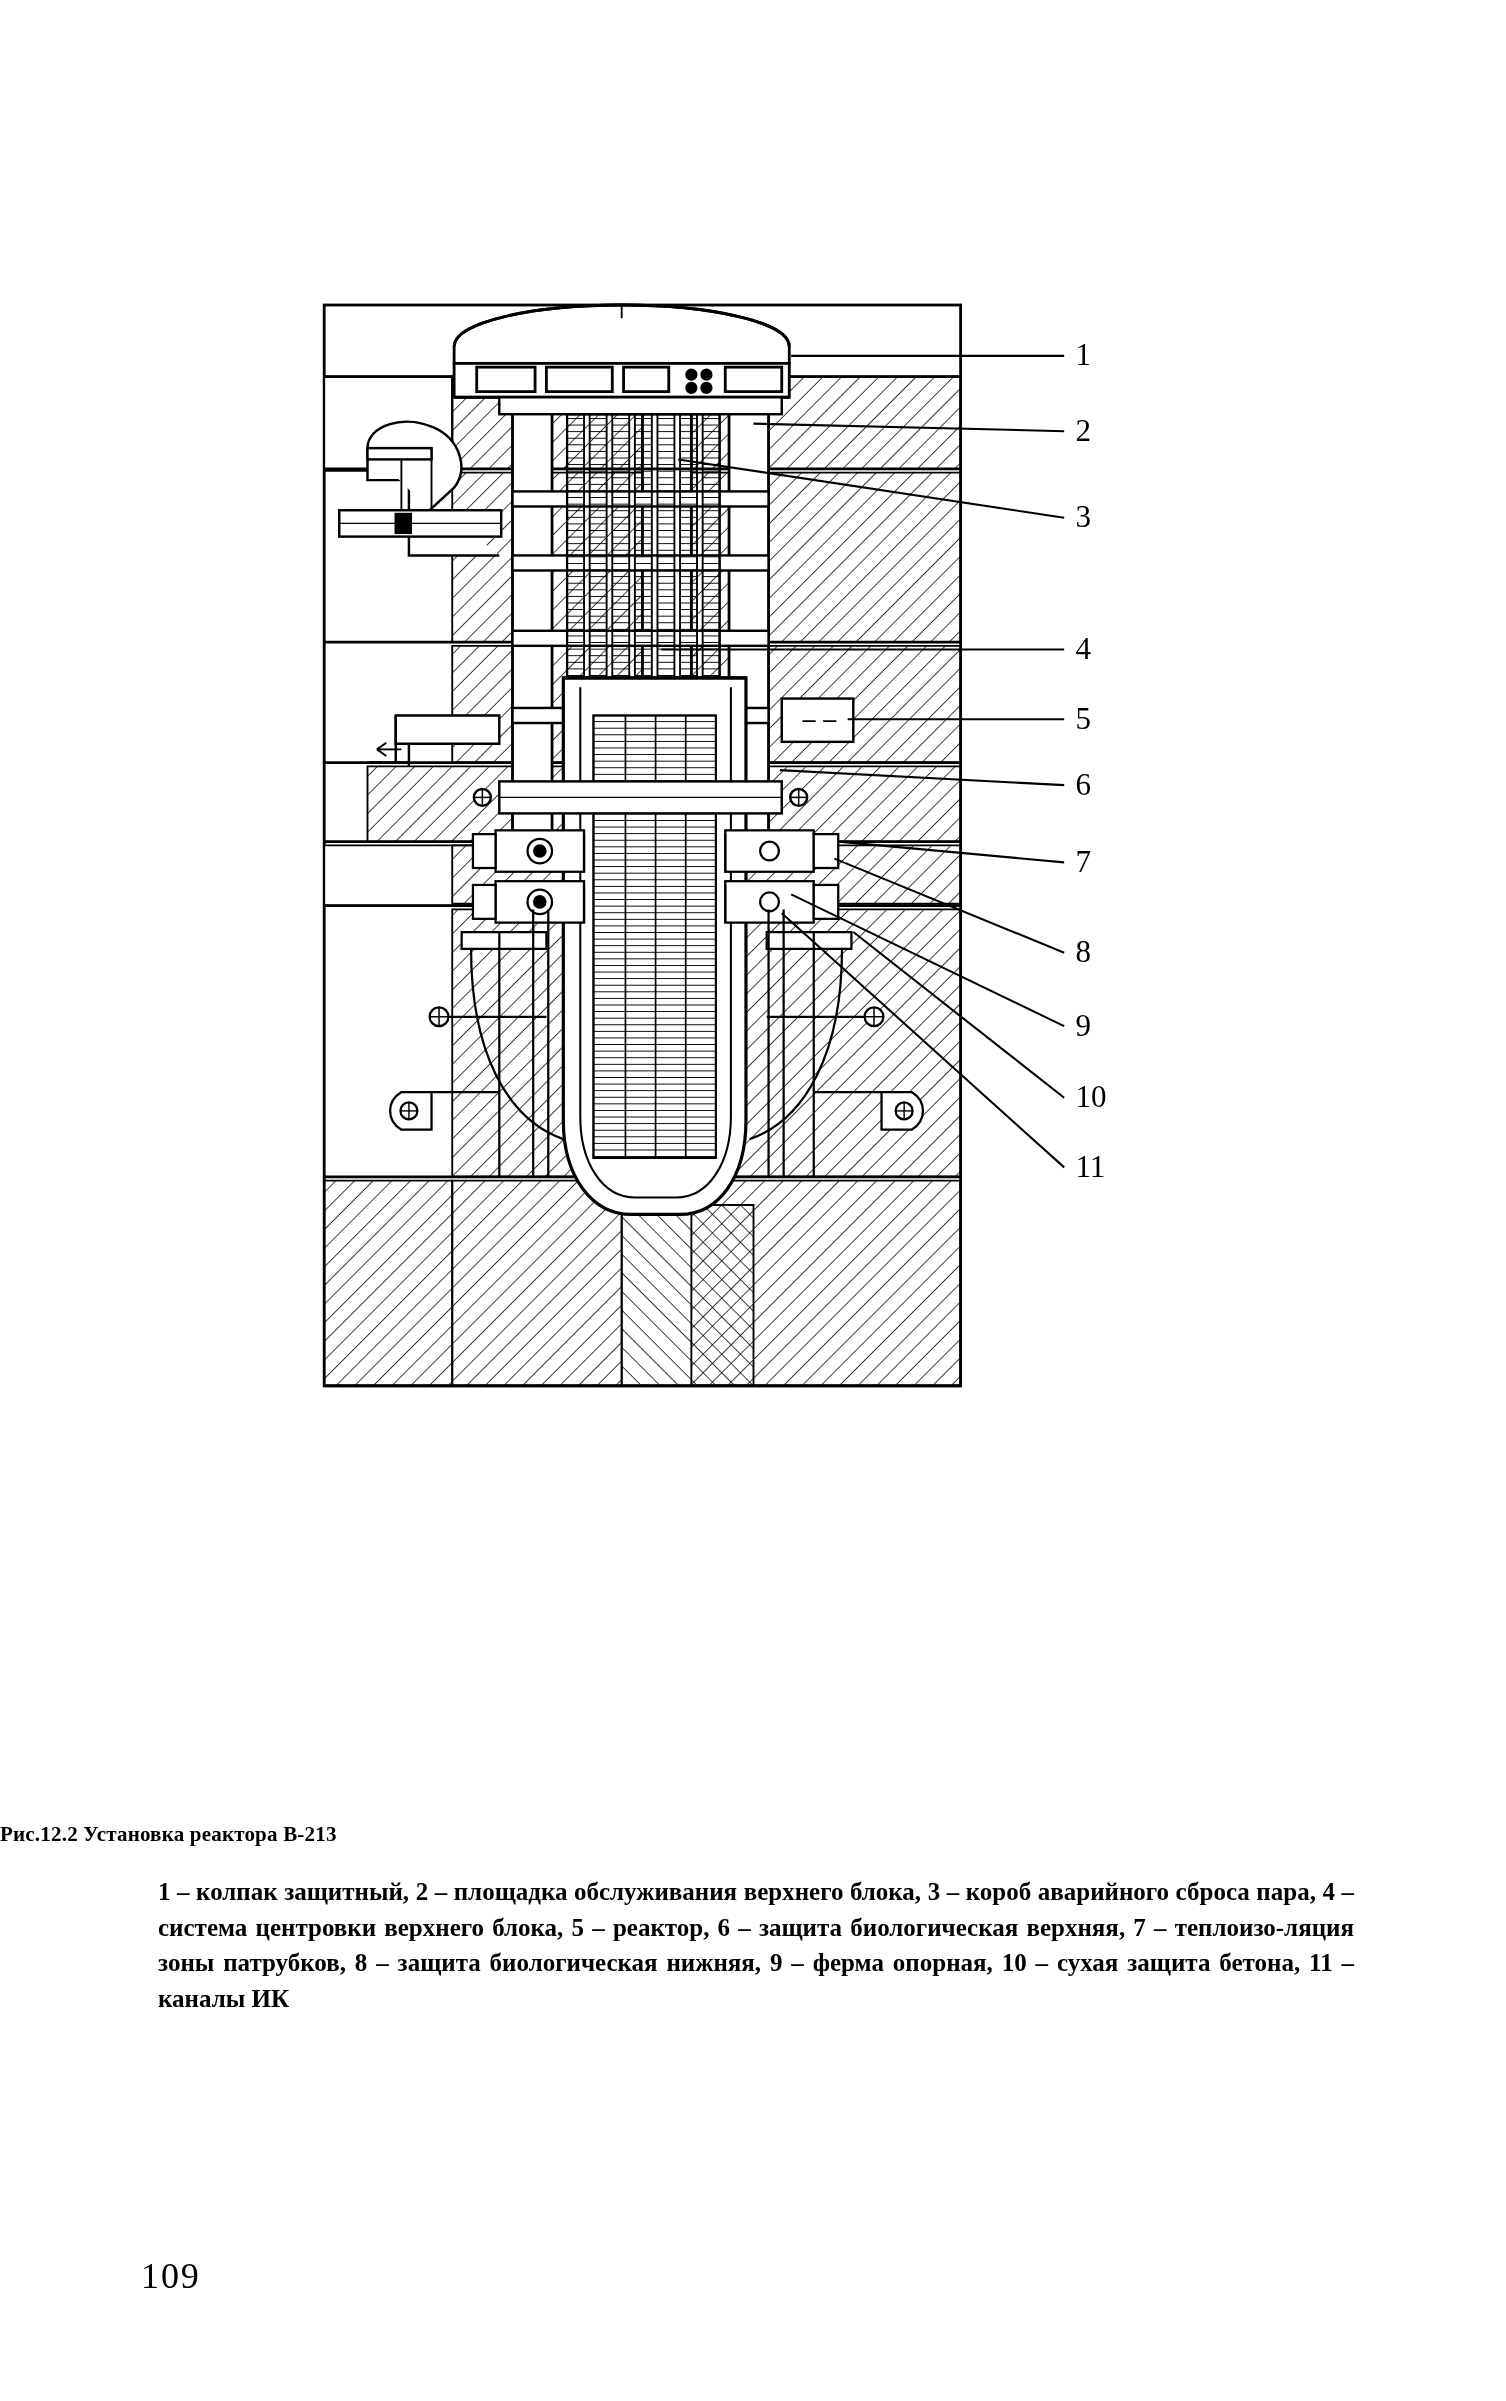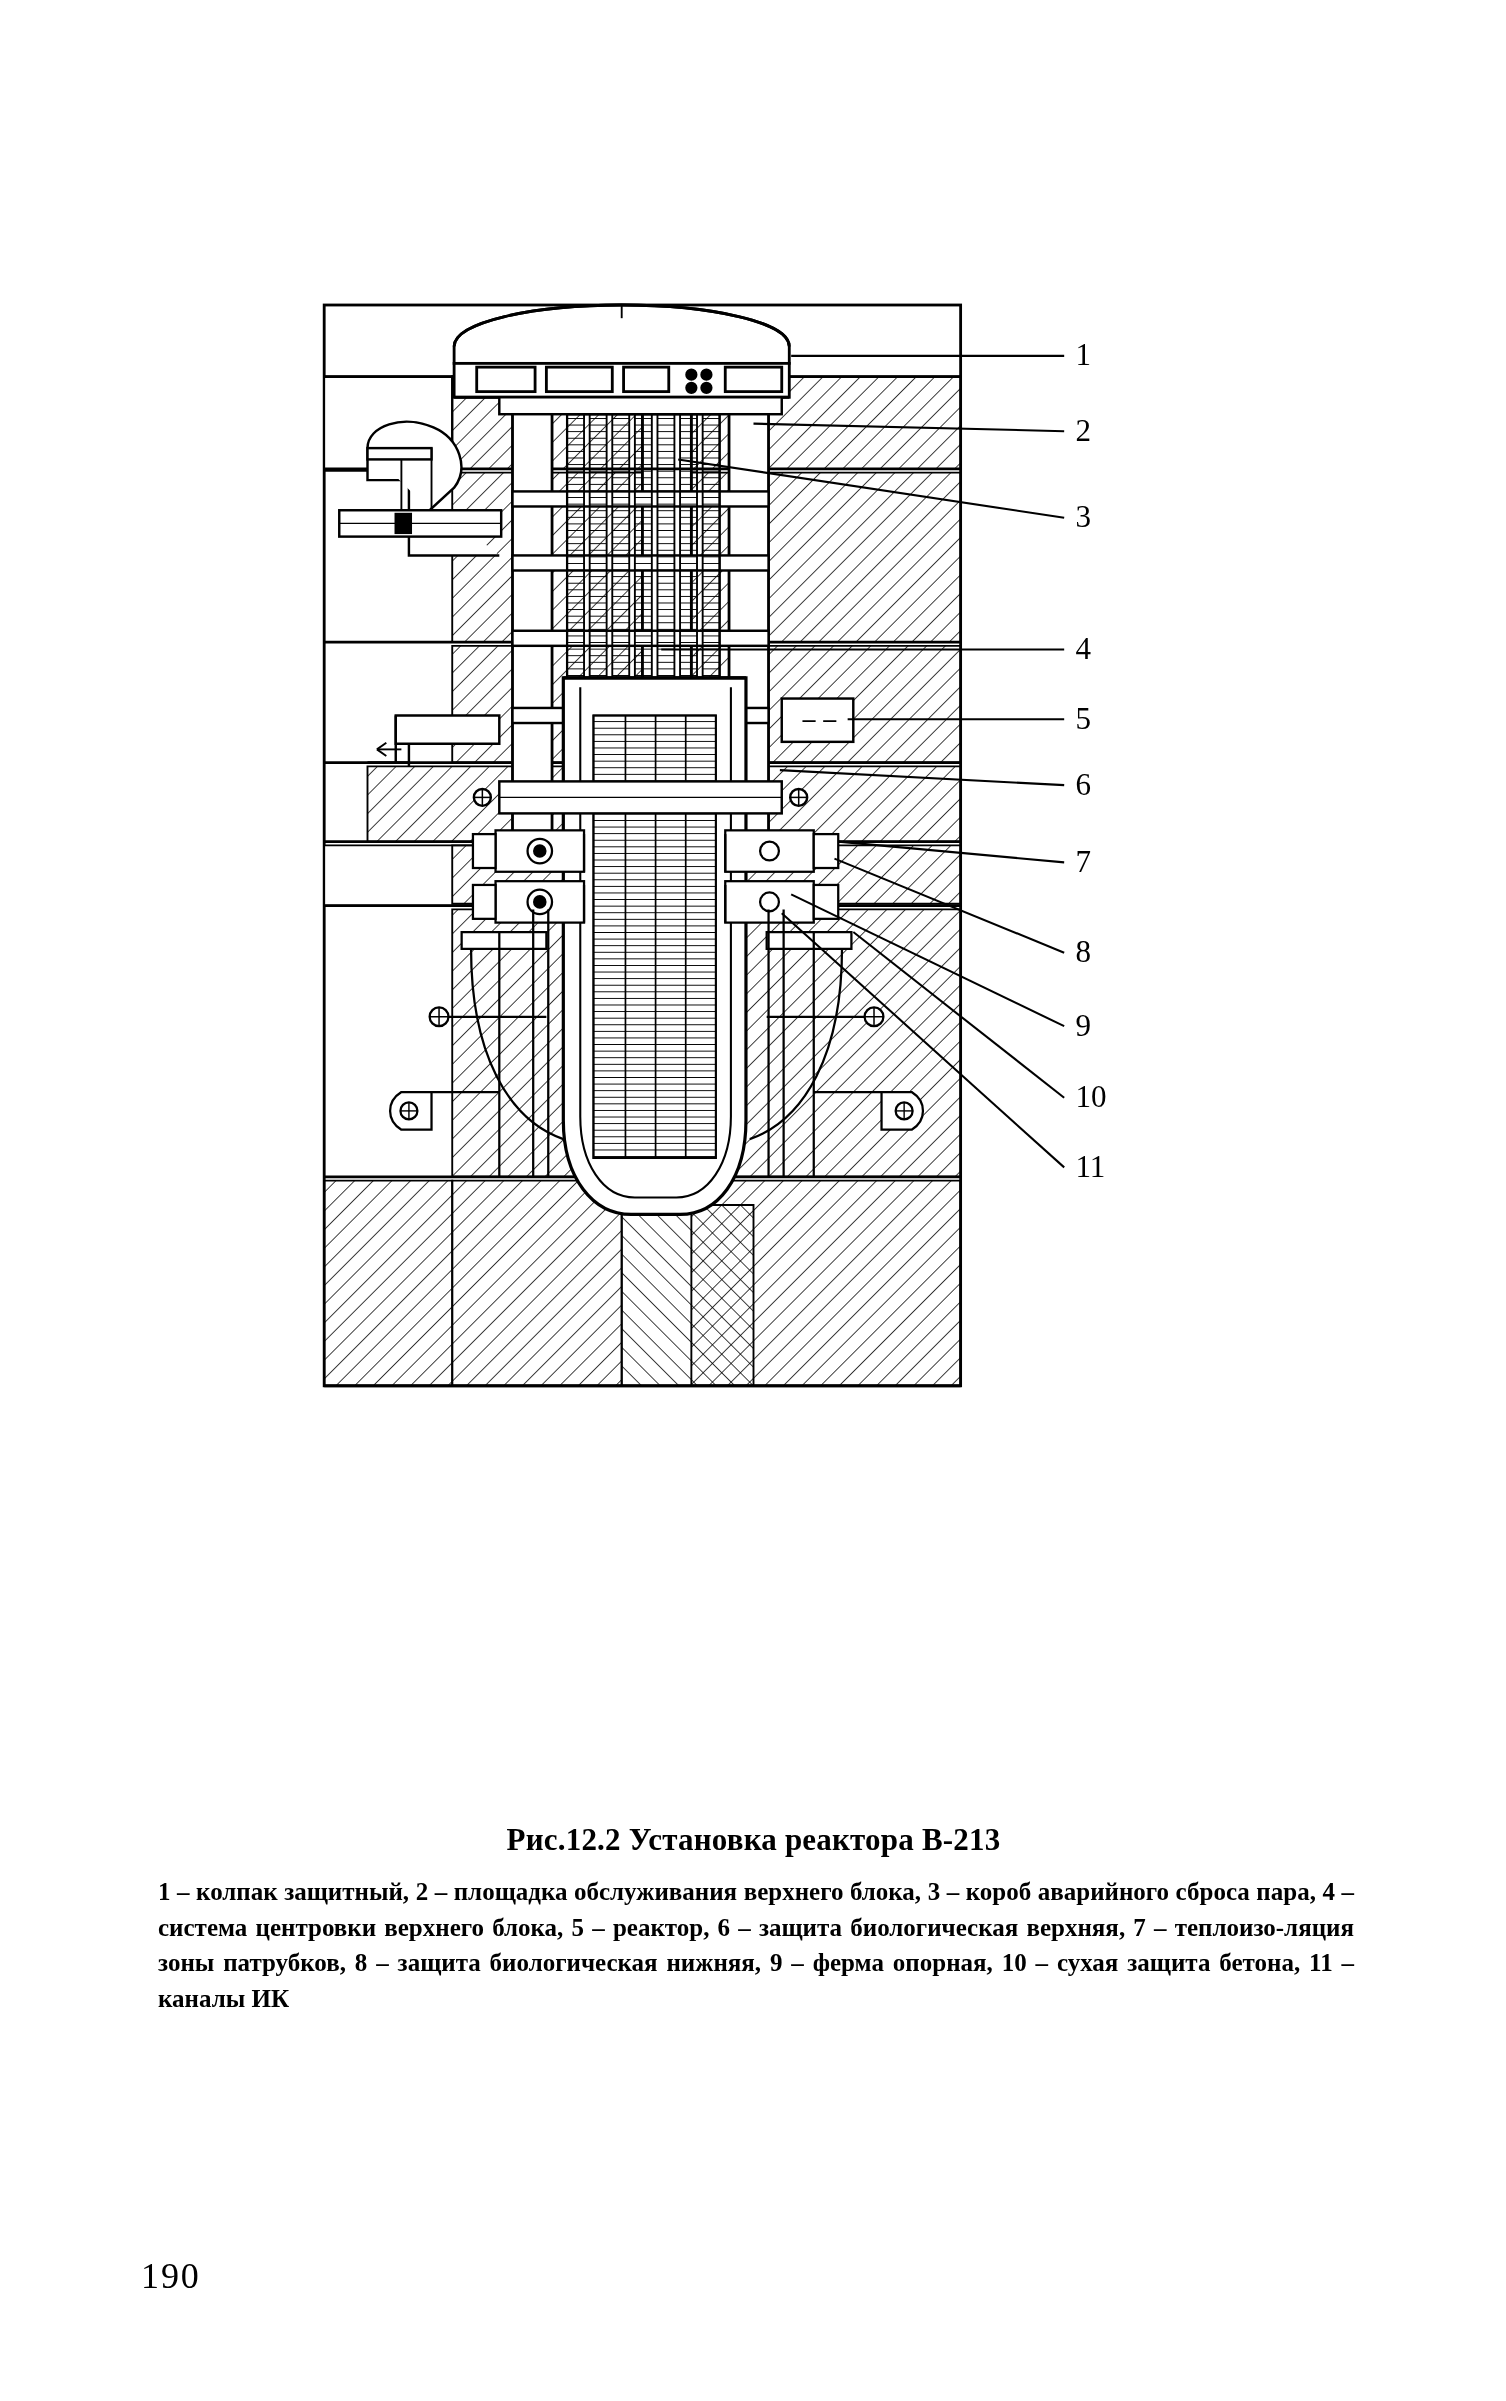--- a/index.html
+++ b/index.html
@@ -28,22 +28,21 @@
   .figure-wrap svg {
     display: block;
     width: 100%;
     height: 100%;
   }
   .caption {
     position: absolute;
     left: 0;
     right: 0;
     top: 1822px;
-    text-align: center;
-    font-size: 31px;
+    font-size: 21px;
     font-weight: 700;
     letter-spacing: 0.2px;
   }
   .legend {
     position: absolute;
     left: 158px;
     top: 1874px;
     width: 1196px;
     font-size: 25px;
     font-weight: 700;
@@ -326,16 +325,16 @@
         </g>
 
       </g>
     </svg>
   </div>
 
   <div class="caption">Рис.12.2 Установка реактора В-213</div>
 
   <div class="legend">1 – колпак защитный, 2 – площадка обслуживания верхнего блока, 3 – короб аварийного сброса пара, 4 – система центровки верхнего блока, 5 – реактор, 6 – защита биологическая верхняя, 7 – теплоизо-ляция зоны патрубков, 8 – защита биологическая нижняя, 9 – ферма опорная, 10 – сухая защита бетона, 11 – каналы ИК</div>
 
-  <div class="page-number">190</div>
+  <div class="page-number">109</div>
 
 </div>
 
 
 </body></html>

